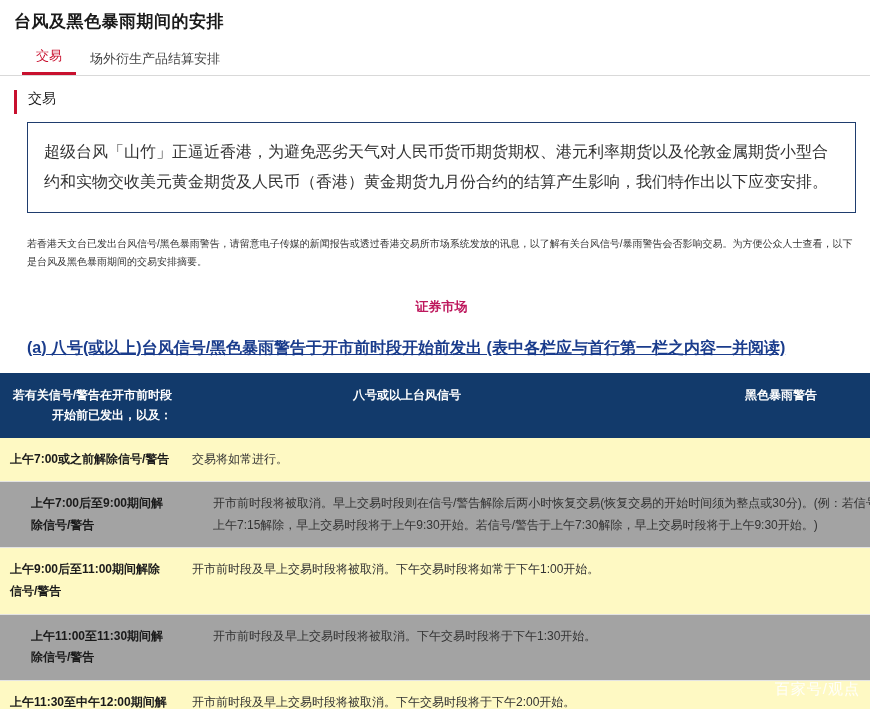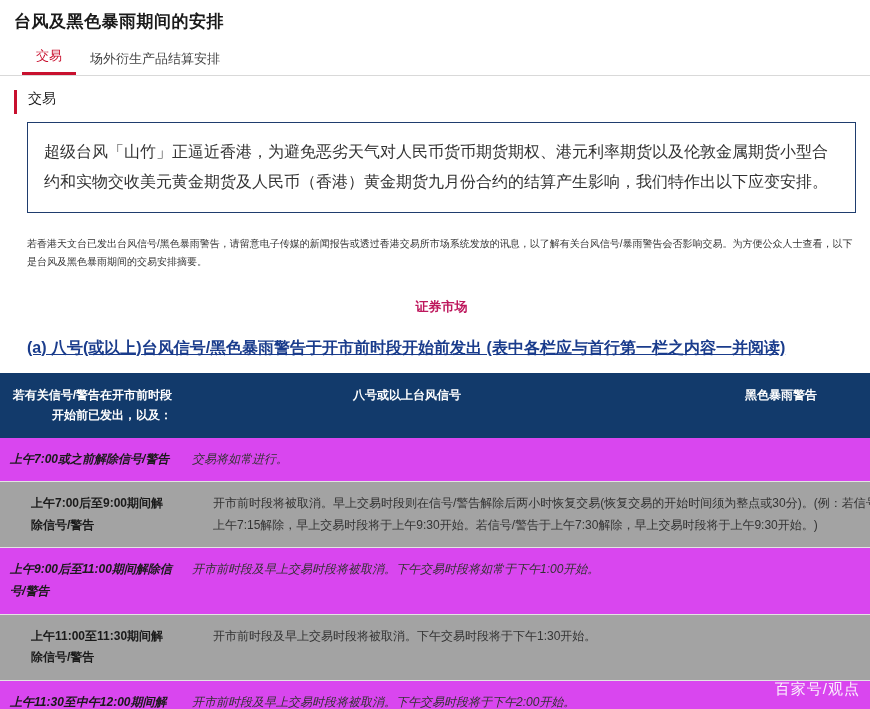--- a/index.html
+++ b/index.html
@@ -116,22 +116,21 @@
     vertical-align: top;
     line-height: 1.8;
     border-bottom: 1px solid #e3e3e3;
   }
   table.arrangement td.cond {
     font-weight: bold;
     color: #1a1a1a;
     width: 162px;
   }
   table.arrangement tr.odd td {
-    background: #d946ef;
-    font-style: italic;
+    background: #fef9c3;
   }
   table.arrangement tr.even td {
     background: #a3a3a3;
     padding-left: 31px;
   }
   .watermark {
     position: absolute;
     right: 10px;
     bottom: 10px;
     color: #ffffff;

